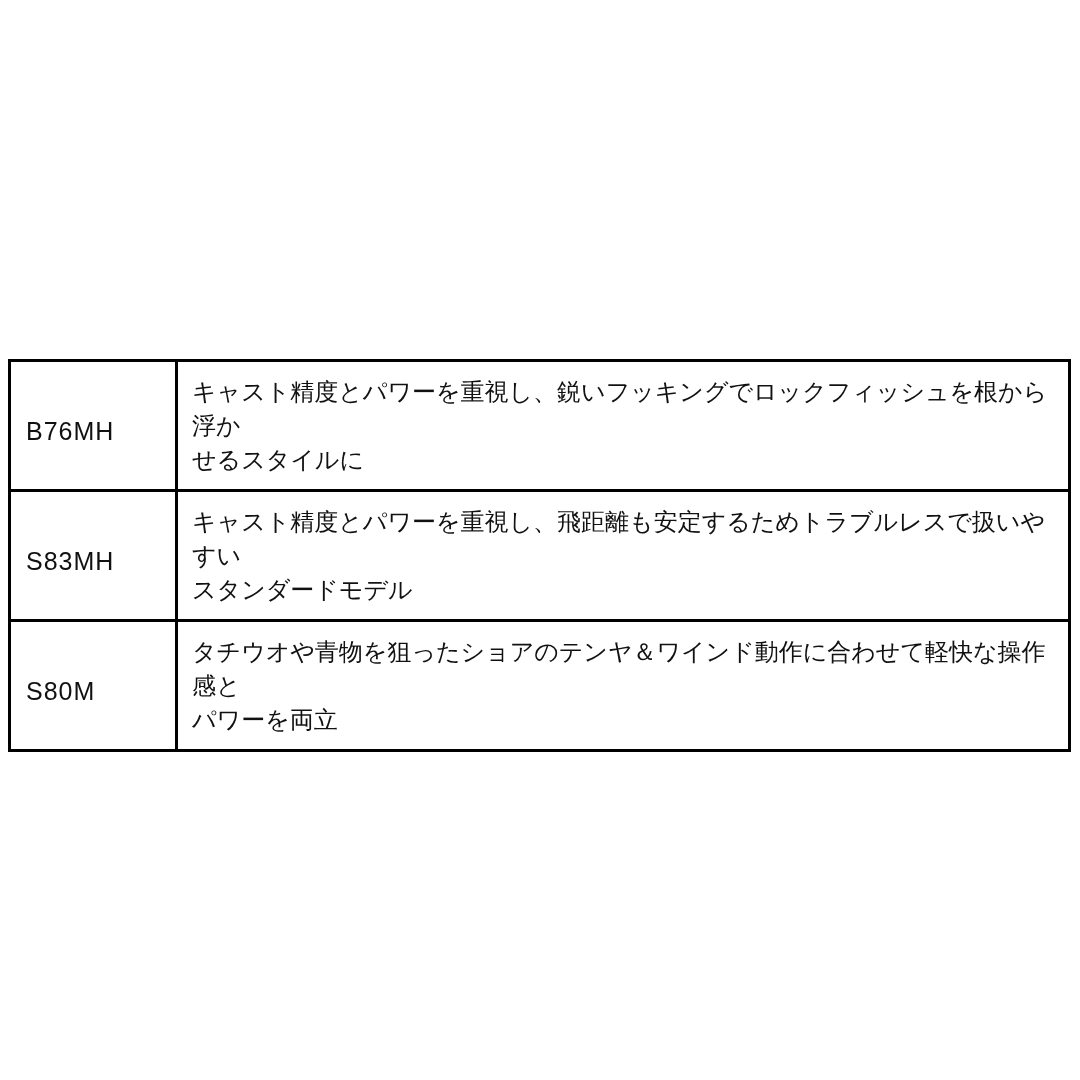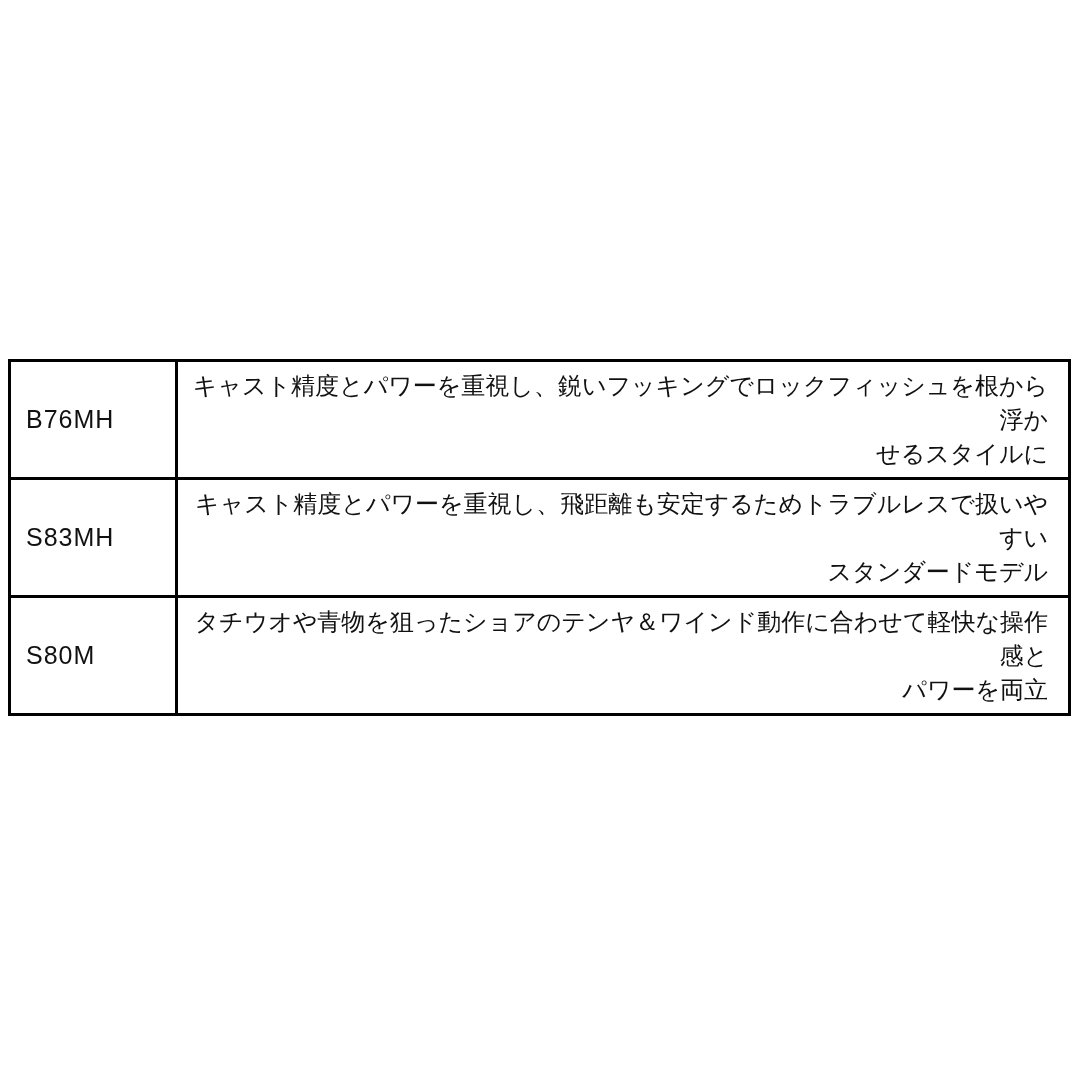--- a/index.html
+++ b/index.html
@@ -27,29 +27,28 @@
   .spec-table td {
     border: 3px solid #000000;
     height: 115px;
     vertical-align: middle;
     background: #ffffff;
   }
   td.model-cell {
     width: 141px;
     font-size: 25px;
     letter-spacing: 1px;
-    padding: 0 8px 0 15px;
+    padding: 12px 8px 0 15px;
     white-space: nowrap;
   }
   td.desc-cell {
     font-size: 24px;
     line-height: 34px;
     padding: 0 20px 0 14px;
     white-space: pre-line;
-    text-align: right;
   }
 </style>
 </head>
 <body>
 
 <table class="spec-table">
   <tbody>
     <tr>
       <td class="model-cell">B76MH</td>
       <td class="desc-cell">キャスト精度とパワーを重視し、鋭いフッキングでロックフィッシュを根から浮か

